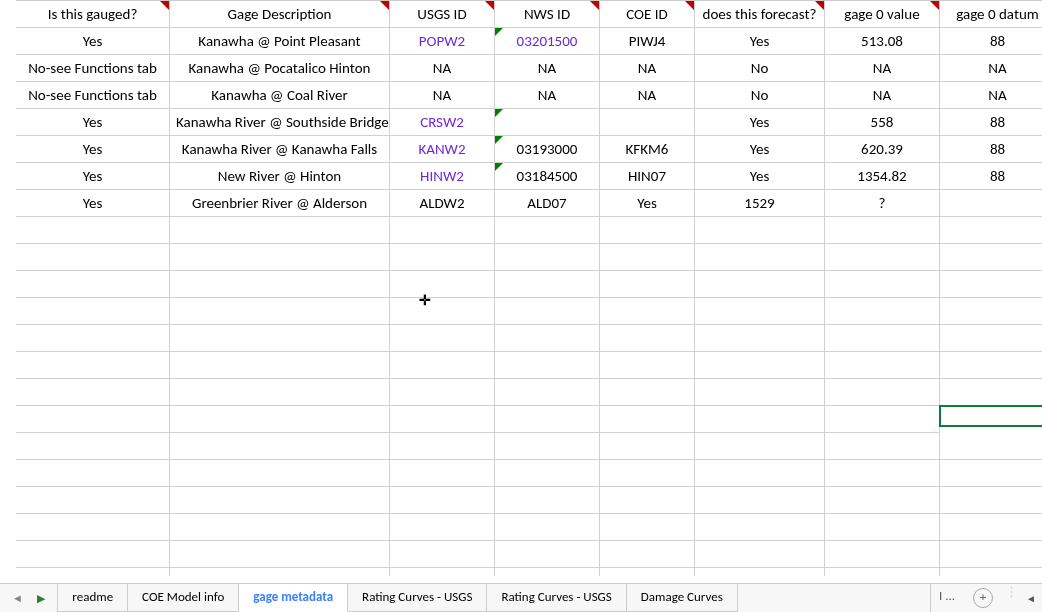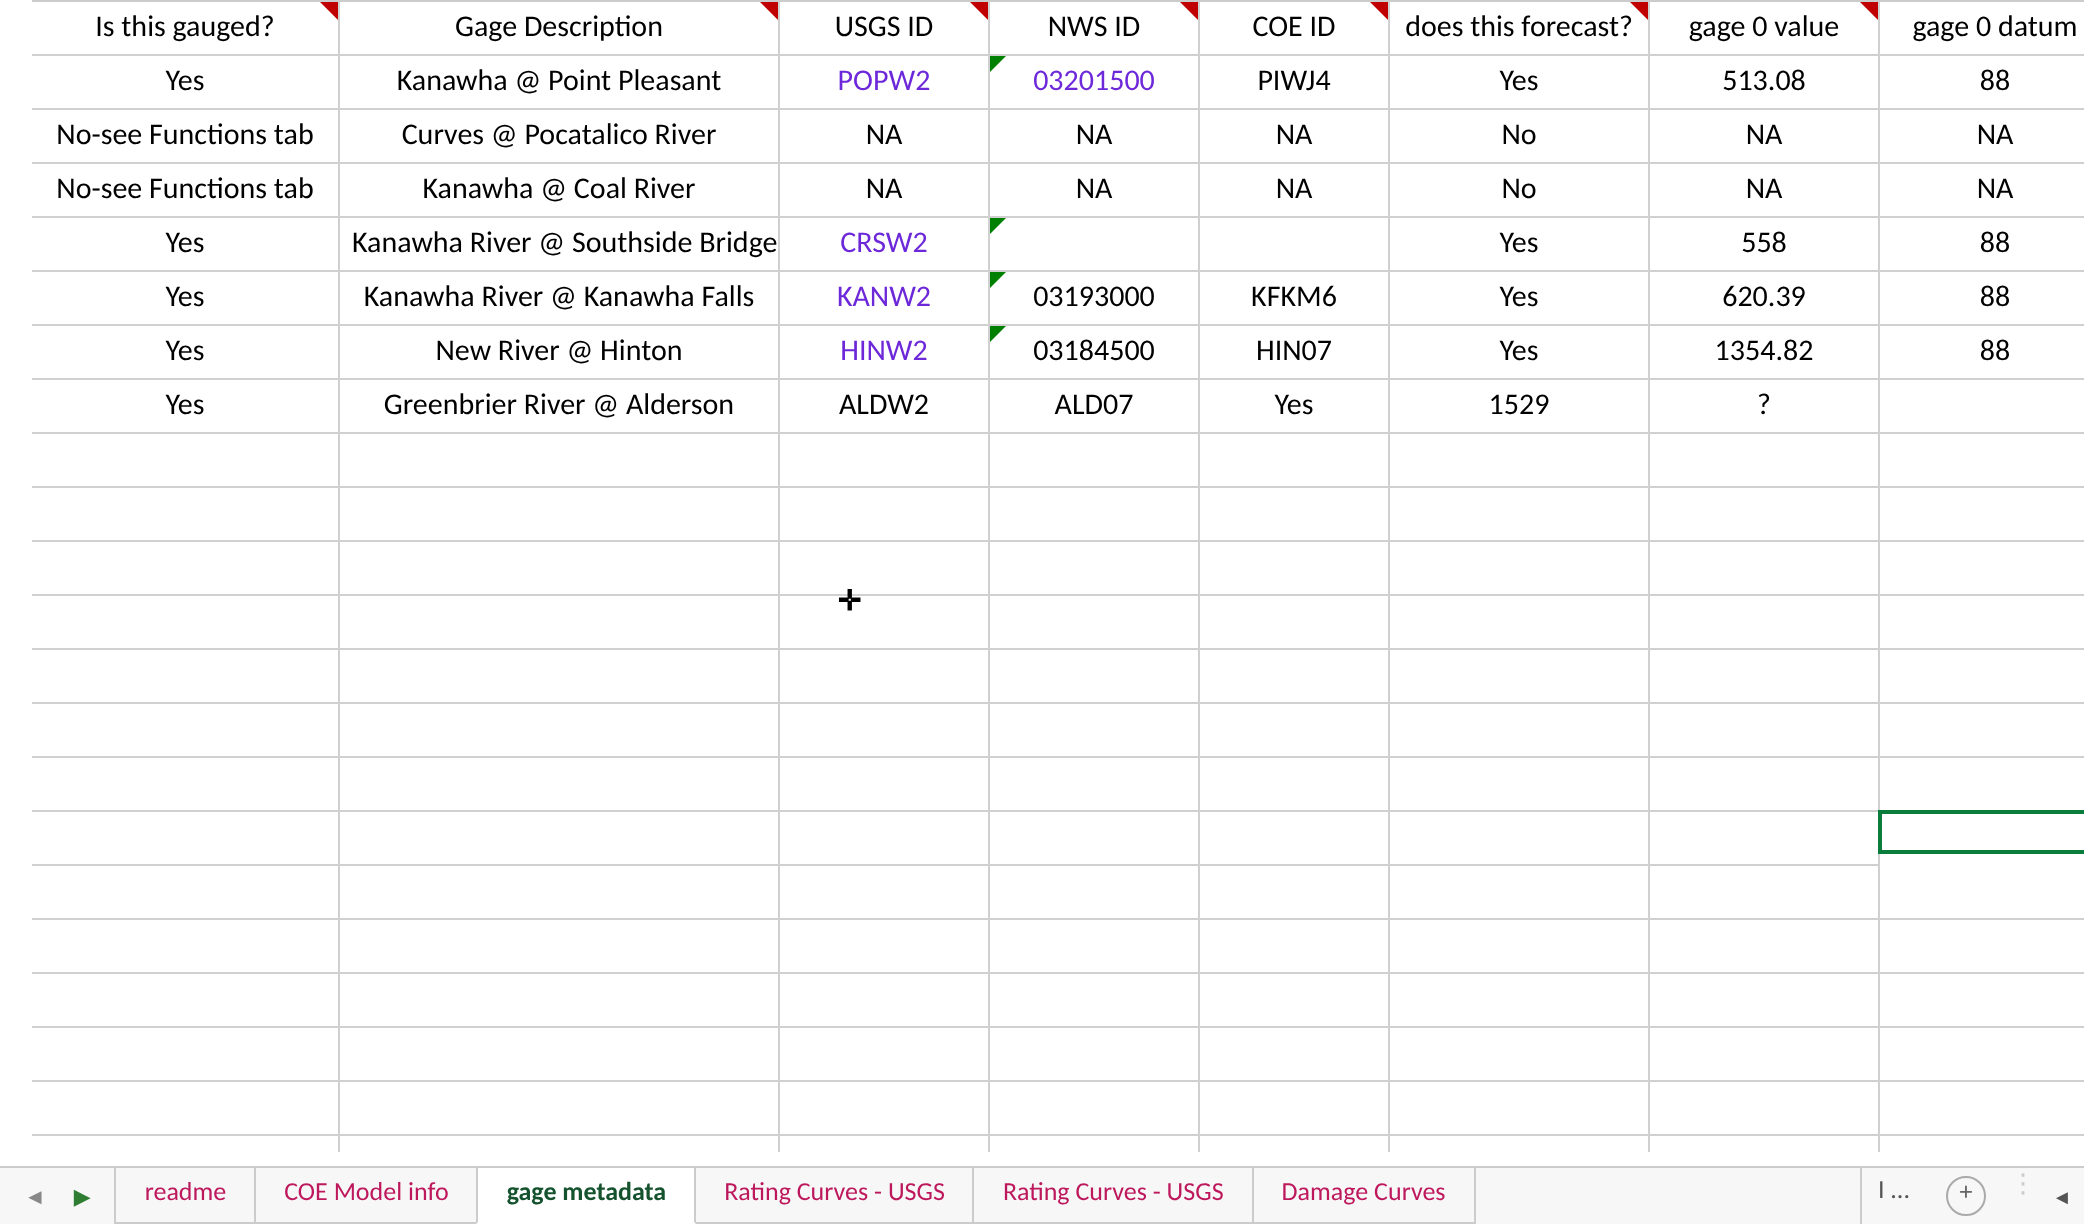--- a/index.html
+++ b/index.html
@@ -114,29 +114,29 @@
     flex: 1;
     overflow: hidden;
   }
   .tab {
     padding: 4px 14px 4px 14px;
     border: 1px solid #ccc;
     border-top: 1px solid #ccc;
     border-bottom: 1px solid #ccc;
     margin-left: -1px;
     background: #f7f7f7;
-    color: #be185d;
+    color: #000000;
     cursor: pointer;
     white-space: nowrap;
     height: 20px;
     line-height: 20px;
   }
   .tab.active {
     background: #fff;
-    color: #14532d;
+    color: #3b82f6;
     font-weight: bold;
     border-bottom: 1px solid #fff;
     border-top: 1px solid #ccc;
     position: relative;
     z-index: 2;
   }
   .tab-ellipsis {
     padding: 4px 8px;
     color: #555;
     border-left: 1px solid #ccc;
@@ -191,21 +191,21 @@
       <div class="cell header comment-tri">gage 0 datum</div>
       <div class="cell">Yes</div>
       <div class="cell">Kanawha @ Point Pleasant</div>
       <div class="cell red">POPW2</div>
       <div class="cell red green-tri">03201500</div>
       <div class="cell">PIWJ4</div>
       <div class="cell">Yes</div>
       <div class="cell">513.08</div>
       <div class="cell">88</div>
       <div class="cell">No-see Functions tab</div>
-      <div class="cell">Curves @ Pocatalico River</div>
+      <div class="cell">Kanawha @ Pocatalico Hinton</div>
       <div class="cell">NA</div>
       <div class="cell">NA</div>
       <div class="cell">NA</div>
       <div class="cell">No</div>
       <div class="cell">NA</div>
       <div class="cell">NA</div>
       <div class="cell">No-see Functions tab</div>
       <div class="cell">Kanawha @ Coal River</div>
       <div class="cell">NA</div>
       <div class="cell">NA</div>

